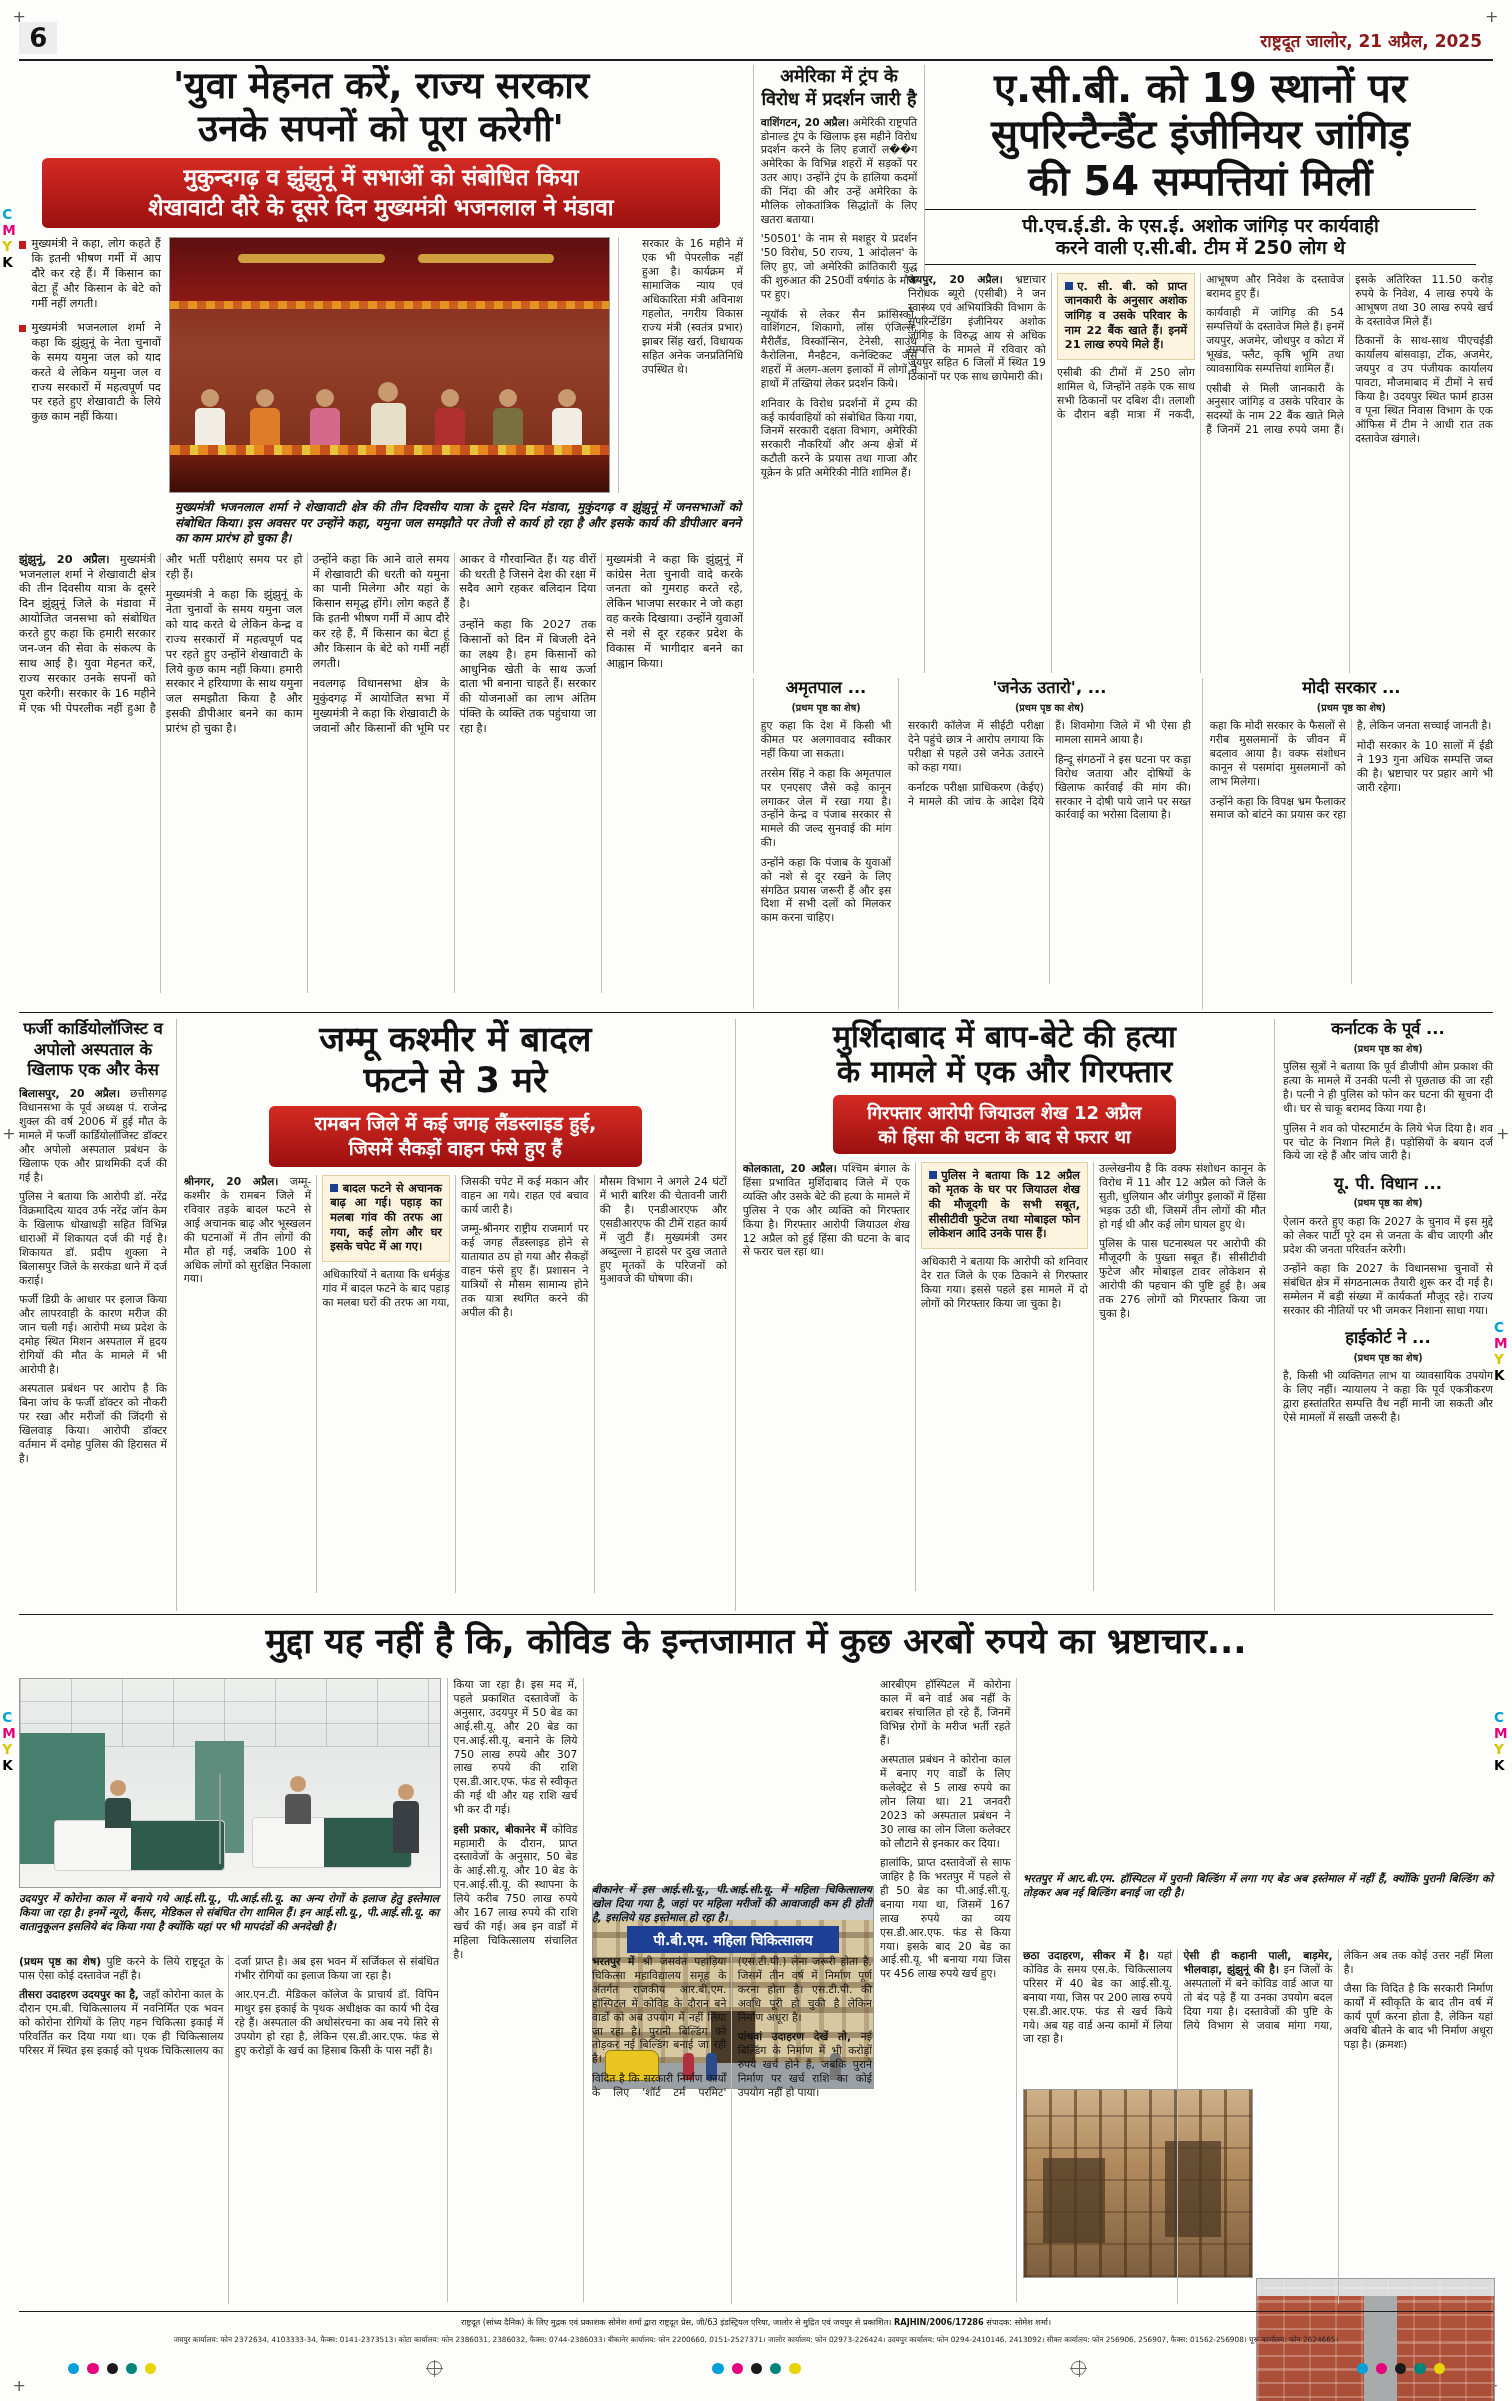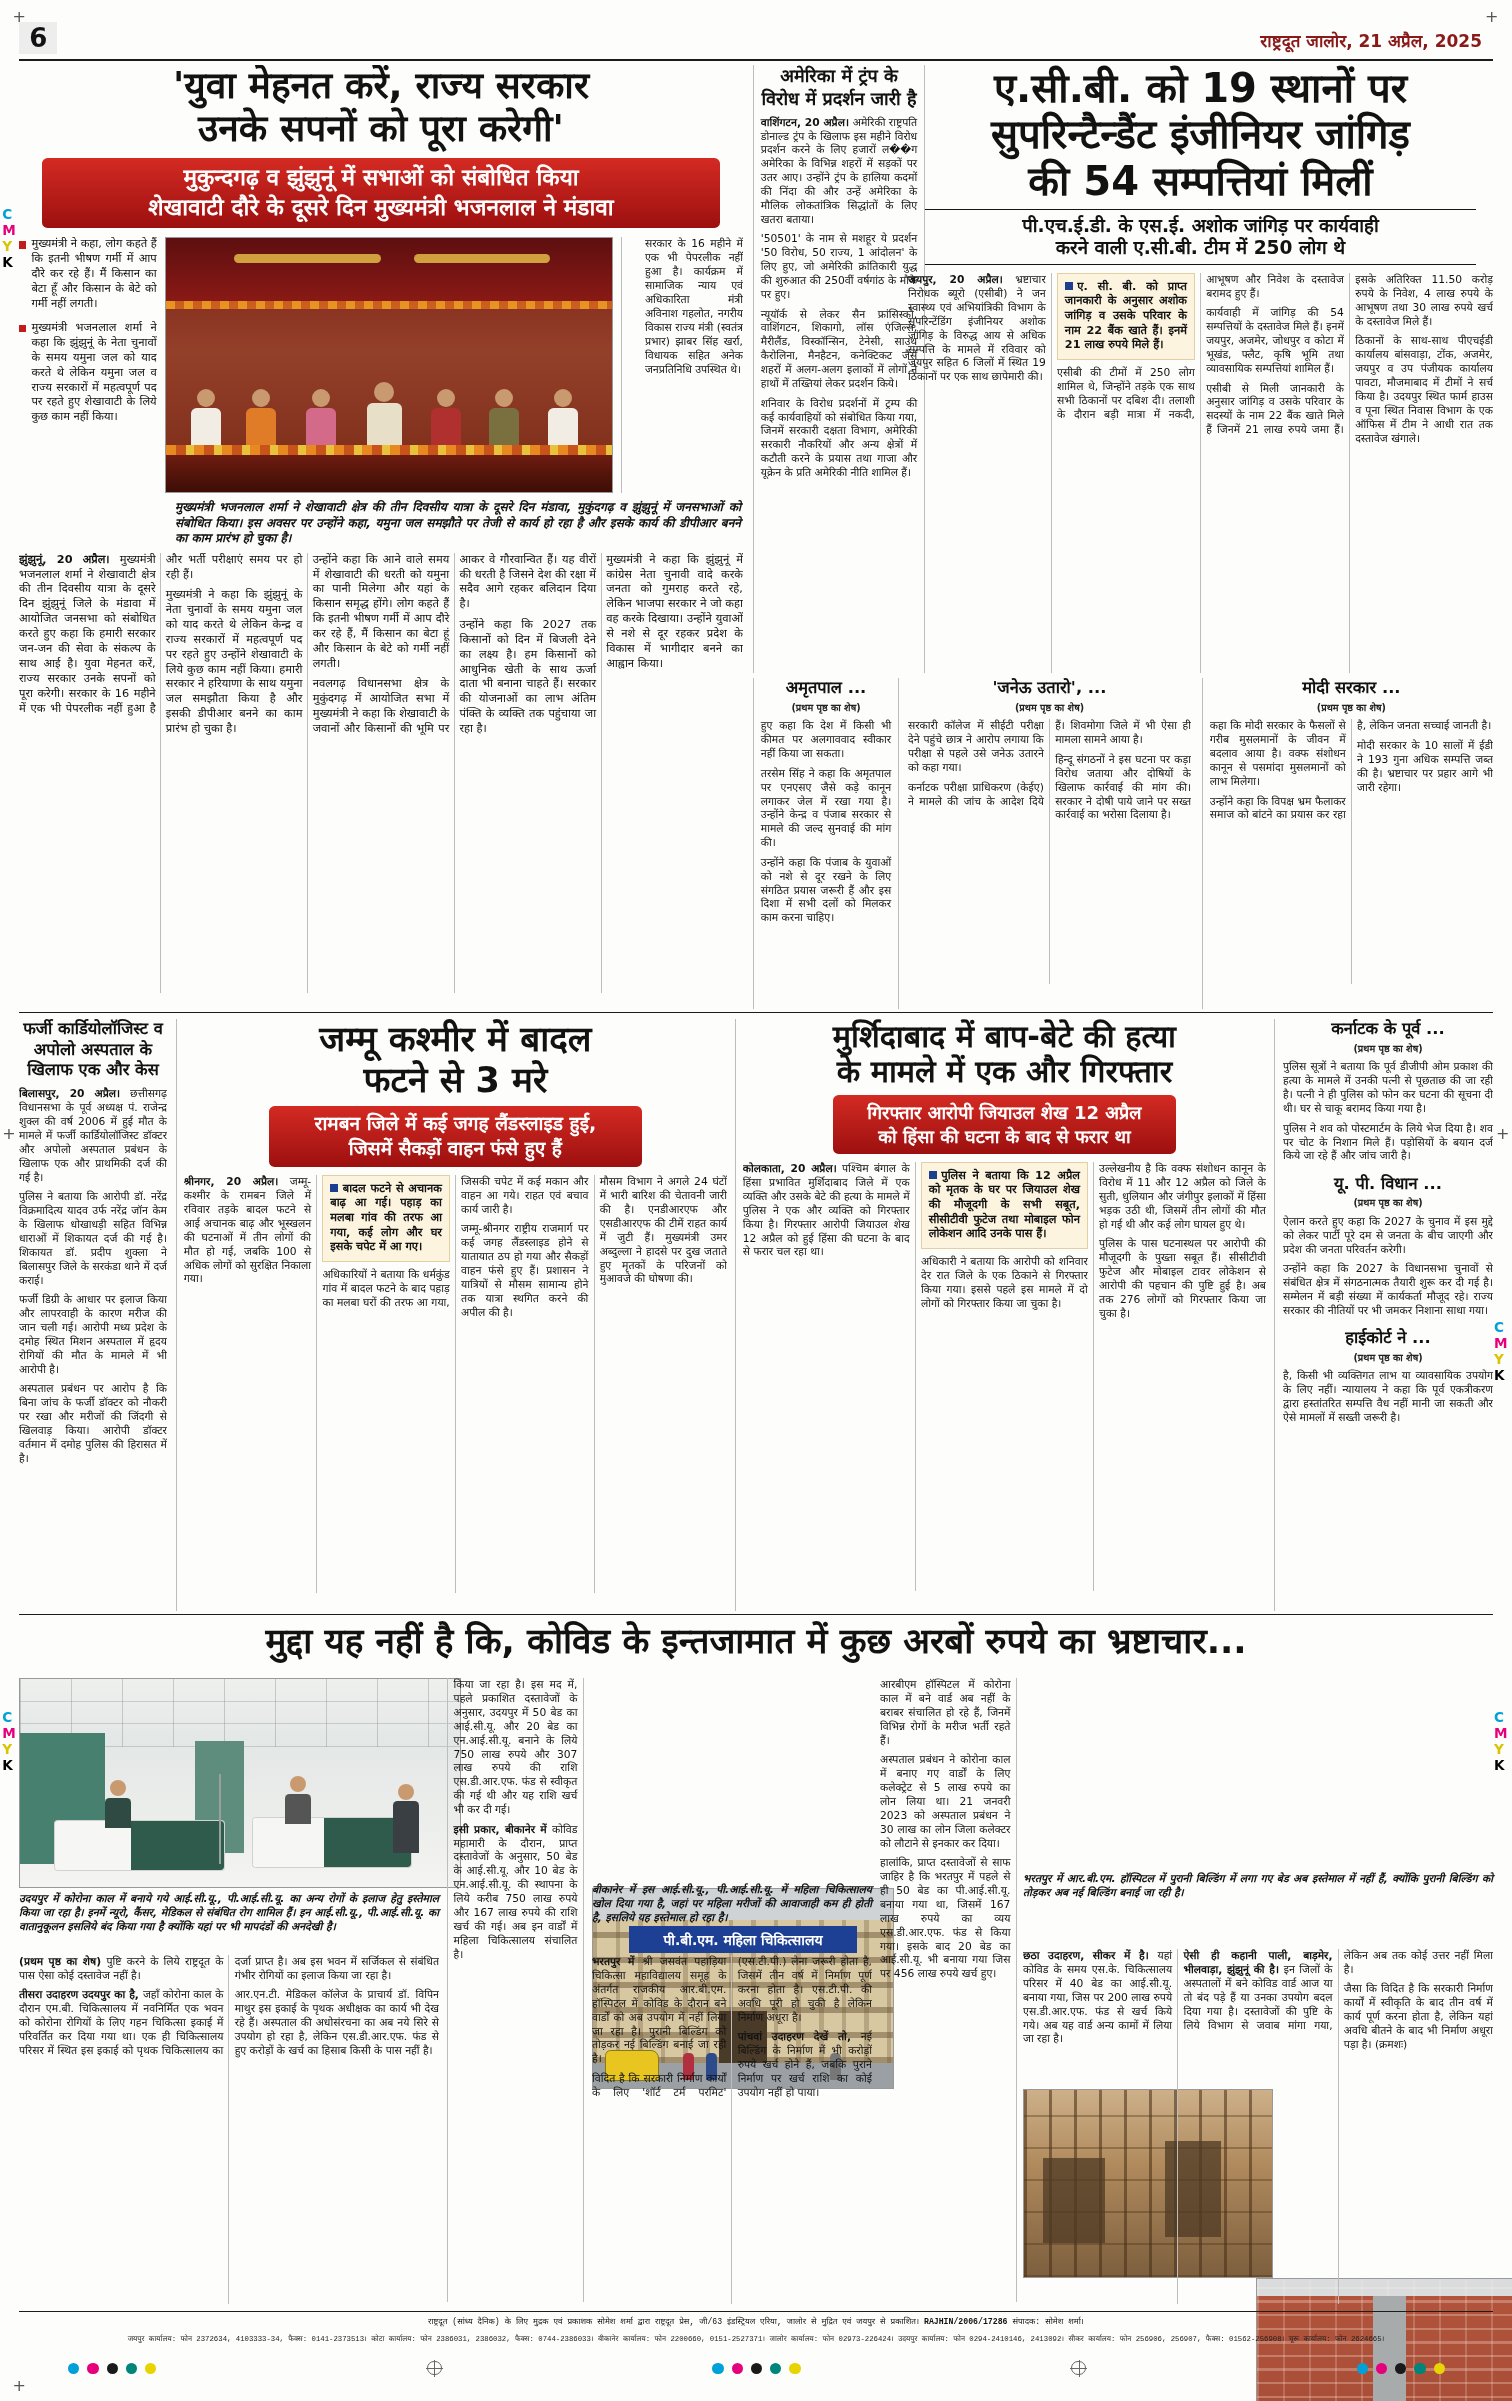--- a/index.html
+++ b/index.html
@@ -30,21 +30,21 @@
   .sq{display:inline-block;width:8px;height:8px;background:#1d3f8f;margin-right:4.5px;}
   .caption{font-style:italic;font-weight:700;font-size:12px;line-height:1.3;text-align:justify;}
   .hline{position:absolute;background:#1c1c1c;height:1.7px;}
   .bullets .bi{display:flex;gap:5.1px;margin-bottom:9px;}
   .bullets .bsq{flex:0 0 7.3px;width:7.3px;height:7.3px;background:#c21d1d;margin-top:4px;}
   .sidecol{border-left:0.6px solid #bdbdbd;padding-left:23px;}
   
   #pg-num{font-size:26px;font-weight:700;background:#ededed;padding:1.1px 10.2px;}
   #masthead{font-size:17px;font-weight:700;color:#8a1a1a;}
   
-  .photo{position:relative;overflow:hidden;border:0.6px solid #999;padding-left:20px;}
+  .photo{position:relative;overflow:hidden;border:0.6px solid #999;}
   .ph-stage{width:452px;height:254px;background:linear-gradient(180deg,#7d1f16 0%,#93402a 45%,#7a2a16 100%);}
   .ban{position:absolute;left:0;right:0;top:0;height:67px;background:linear-gradient(180deg,#5e0f10,#8c1a16);}
   .ban-t{position:absolute;height:9px;border-radius:4.5px;background:#e9c64a;opacity:.8;}
   .garl{position:absolute;left:0;right:0;top:63px;height:8px;
         background:repeating-linear-gradient(90deg,#f0a023 0 9px,#d2641e 9px 18px);opacity:.9;}
   .floor{position:absolute;left:0;right:0;bottom:0;height:37px;background:linear-gradient(180deg,#6e1c10,#3c0d06);}
   .flow{position:absolute;left:0;right:0;bottom:33px;height:14.7px;
         background:repeating-linear-gradient(90deg,#e78820 0 10.2px,#c9541b 10.2px 20.3px,#e7c23a 20.3px 28px);}
   .person{position:absolute;bottom:47px;width:30.5px;}
   .person .pd{width:18px;height:18px;border-radius:50%;background:#c99a6f;margin:0 auto 1.1px;}
@@ -89,21 +89,21 @@
   .cmyk{position:absolute;display:flex;flex-direction:column;gap:2.3px;font-weight:700;font-size:13.6px;line-height:1;}
   .cc{color:#00a0d8;}.cm{color:#e6007e;}.cy{color:#d8c400;}.ck{color:#000;}
   .plus{position:absolute;color:#555;font-size:16px;font-weight:400;}
   .dotrow{position:absolute;display:flex;align-items:center;justify-content:space-between;}
   .dots{display:flex;gap:8px;align-items:center;}
   .dot{width:11.3px;height:11.3px;border-radius:50%;}
   .d-c{background:#00a0d8;}.d-m{background:#e6007e;}.d-y{background:#e8d400;}.d-k{background:#1a1a1a;}.d-t{background:#00857a;}
   .tgt{width:12.4px;height:12.4px;border:0.8px solid #666;border-radius:50%;position:relative;}
   .tgt::before{content:"";position:absolute;left:50%;top:-2.3px;bottom:-2.3px;width:0.8px;background:#666;}
   .tgt::after{content:"";position:absolute;top:50%;left:-2.3px;right:-2.3px;height:0.8px;background:#666;}
-  #footer{text-align:center;line-height:1.55;font-family:Liberation Mono, monospace;}
+  #footer{text-align:center;line-height:1.55;}
   #footer .f1{font-size:8.2px;}
   #footer .f2{font-size:7.3px;color:#222;}
 </style>
 </head>
 <body>
 
 <div id="page">
 
   <span class="plus" style="left:12.4px;top:6.8px;">+</span>
   <span class="plus" style="left:1485px;top:6.8px;">+</span>

